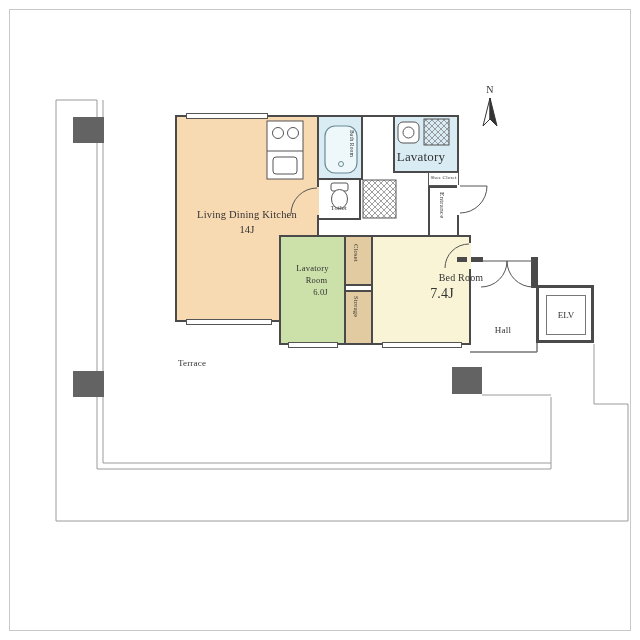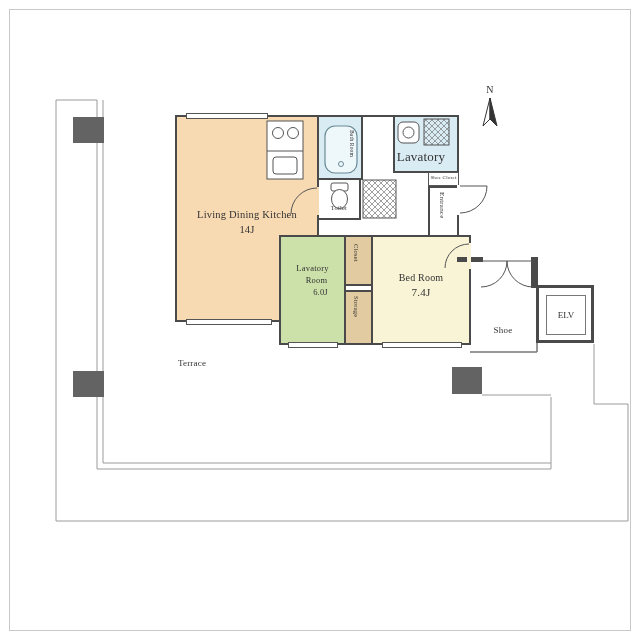--- a/index.html
+++ b/index.html
@@ -113,27 +113,27 @@
     <polygon points="490,98 497,126 490,119" fill="#333" stroke="#333"></polygon>
   </svg>
 
   <div class="lbl ctr" style="left:177px;top:209px;width:140px;font-size:10.5px;">Living Dining Kitchen</div>
   <div class="lbl ctr" style="left:177px;top:224px;width:140px;font-size:10.5px;">14J</div>
 
   <div class="lbl ctr" style="left:281px;top:264px;width:63px;font-size:8.5px;">Lavatory</div>
   <div class="lbl ctr" style="left:281px;top:276px;width:71px;font-size:8.5px;">Room</div>
   <div class="lbl ctr" style="left:281px;top:288px;width:79px;font-size:8.5px;">6.0J</div>
 
-  <div class="lbl ctr" style="left:373px;top:272px;width:96px;font-size:10px;">Bed Room</div>
-  <div class="lbl ctr" style="left:373px;top:286px;width:96px;font-size:11px;">7.4J</div>
+  <div class="lbl ctr" style="left:373px;top:272px;width:96px;font-size:10px;padding-left:40px;">Bed Room</div>
+  <div class="lbl ctr" style="left:394px;top:286px;width:96px;font-size:14px;">7.4J</div>
 
   <div class="lbl vert" style="left:349px;top:130px;font-size:5.5px;">Bath Room</div>
   <div class="lbl ctr" style="left:319px;top:204px;width:40px;font-size:6.5px;">Toilet</div>
   <div class="lbl ctr" style="left:393px;top:150px;width:56px;font-size:13px;">Lavatory</div>
   <div class="lbl ctr" style="left:428px;top:175px;width:31px;font-size:5px;white-space:nowrap;">Shoe Closet</div>
   <div class="lbl vert" style="left:438px;top:192px;font-size:7px;">Entrance</div>
   <div class="lbl vert" style="left:353px;top:244px;font-size:6.5px;">Closet</div>
   <div class="lbl vert" style="left:353px;top:296px;font-size:6.5px;">Storage</div>
-  <div class="lbl ctr" style="left:473px;top:325px;width:60px;font-size:9px;">Shoe</div>
+  <div class="lbl ctr" style="left:473px;top:325px;width:60px;font-size:9px;">Hall</div>
   <div class="lbl ctr" style="left:152px;top:358px;width:80px;font-size:9px;">Terrace</div>
   <div class="lbl ctr" style="left:478px;top:84px;width:24px;font-size:10px;">N</div>
 
 </div>
 
 </body></html>

